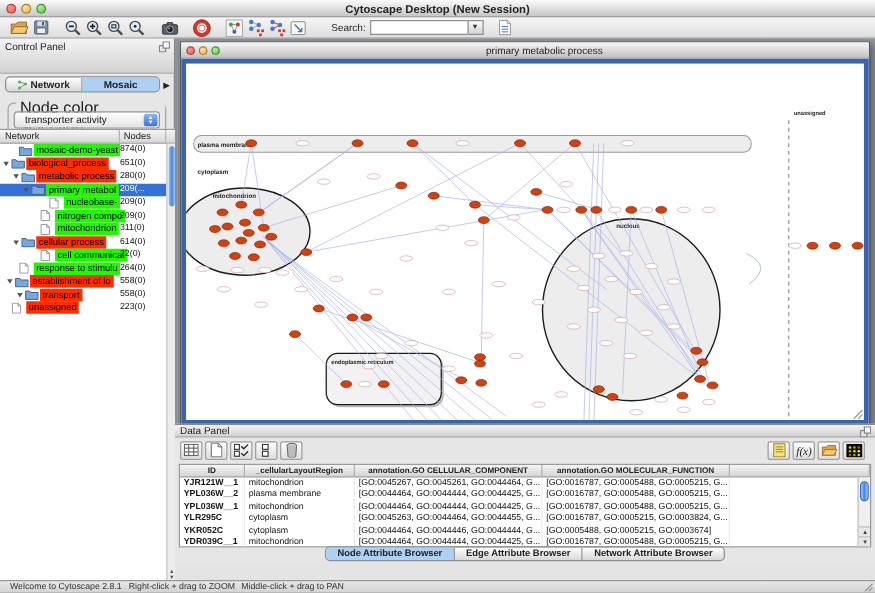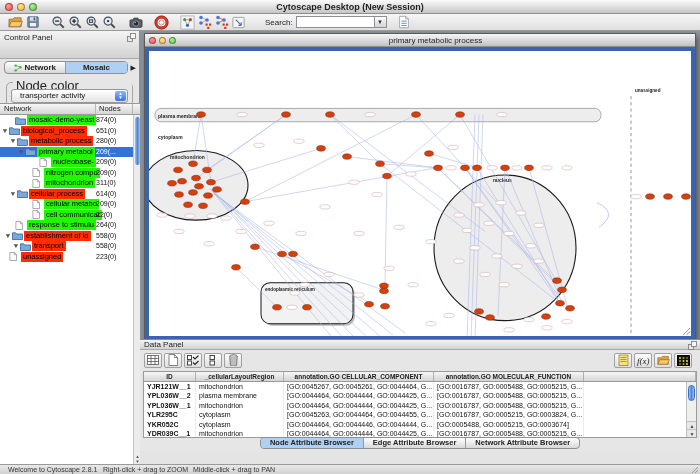--- a/index.html
+++ b/index.html
@@ -405,32 +405,20 @@
                   <path d="M0.8 1.6 L6 1.6 L3.4 5.8 Z" fill="#555"></path>
                 </svg>
               </span>
               <span class="ticon">
                 <svg width="11" height="9" viewBox="0 0 11 9">
                   <path d="M0.5 1.8 h3.2 l1 1.2 h5.8 v5.5 h-10 z" fill="#7ba7dd" stroke="#3c6396" stroke-width="0.8"></path>
                 </svg>
               </span>
               <span class="tlabel red">cellular process</span>
               <span class="tcount">614(0)</span>
-            </div>
-            <div class="trow">
-              <span class="tind" style="width: 25px;"></span>
-              <span class="tarrow"></span>
-              <span class="ticon">
-                <svg width="8" height="9" viewBox="0 0 9 10">
-                  <path d="M1 0.5 h5 l2.5 2.5 v6.5 h-7.5 z" fill="#fff" stroke="#888" stroke-width="0.8"></path>
-                  <path d="M6 0.5 v2.5 h2.5" fill="none" stroke="#888" stroke-width="0.8"></path>
-                </svg>
-              </span>
-              <span class="tlabel green">cellular metabo</span>
-              <span class="tcount">209(0)</span>
             </div>
             <div class="trow">
               <span class="tind" style="width: 25px;"></span>
               <span class="tarrow"></span>
               <span class="ticon">
                 <svg width="8" height="9" viewBox="0 0 9 10">
                   <path d="M1 0.5 h5 l2.5 2.5 v6.5 h-7.5 z" fill="#fff" stroke="#888" stroke-width="0.8"></path>
                   <path d="M6 0.5 v2.5 h2.5" fill="none" stroke="#888" stroke-width="0.8"></path>
                 </svg>
               </span>

